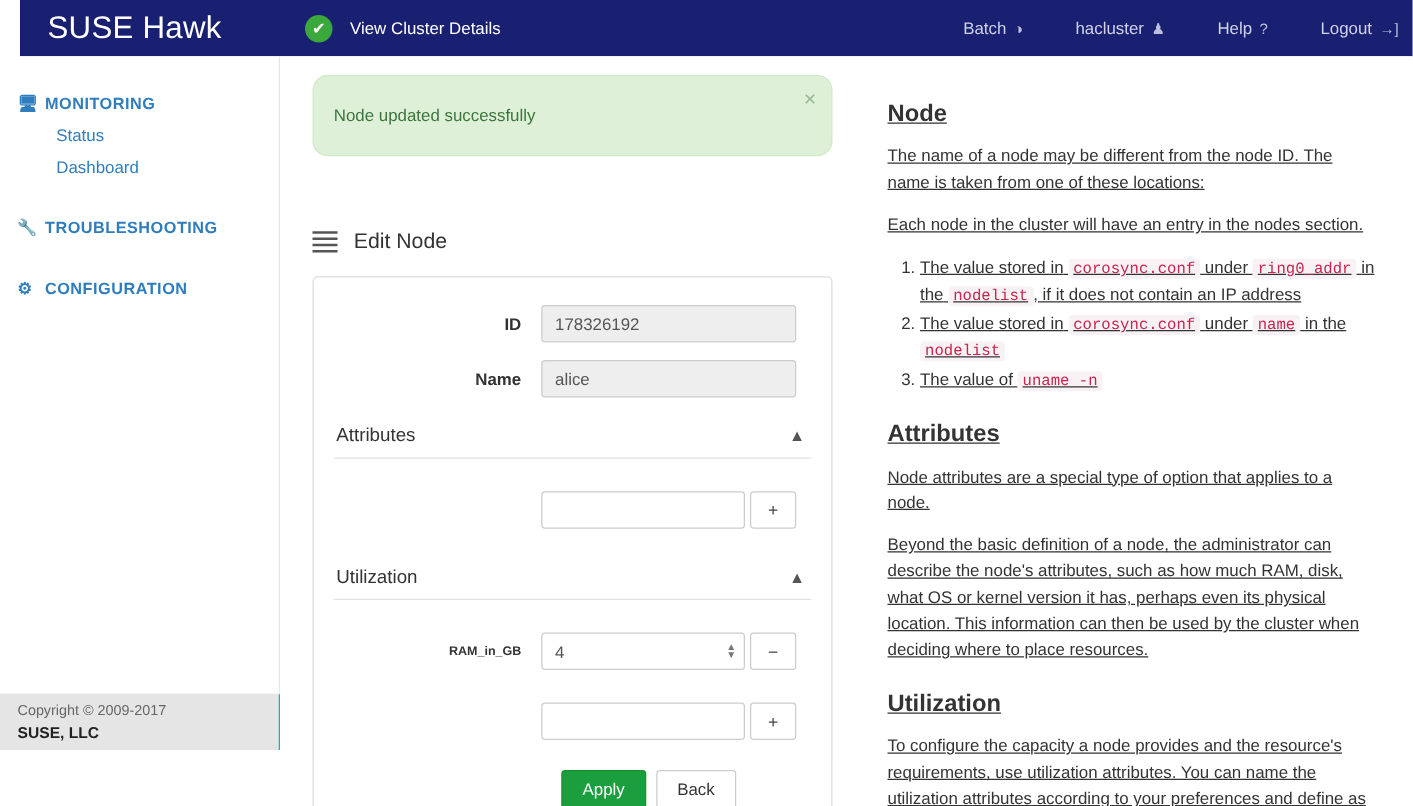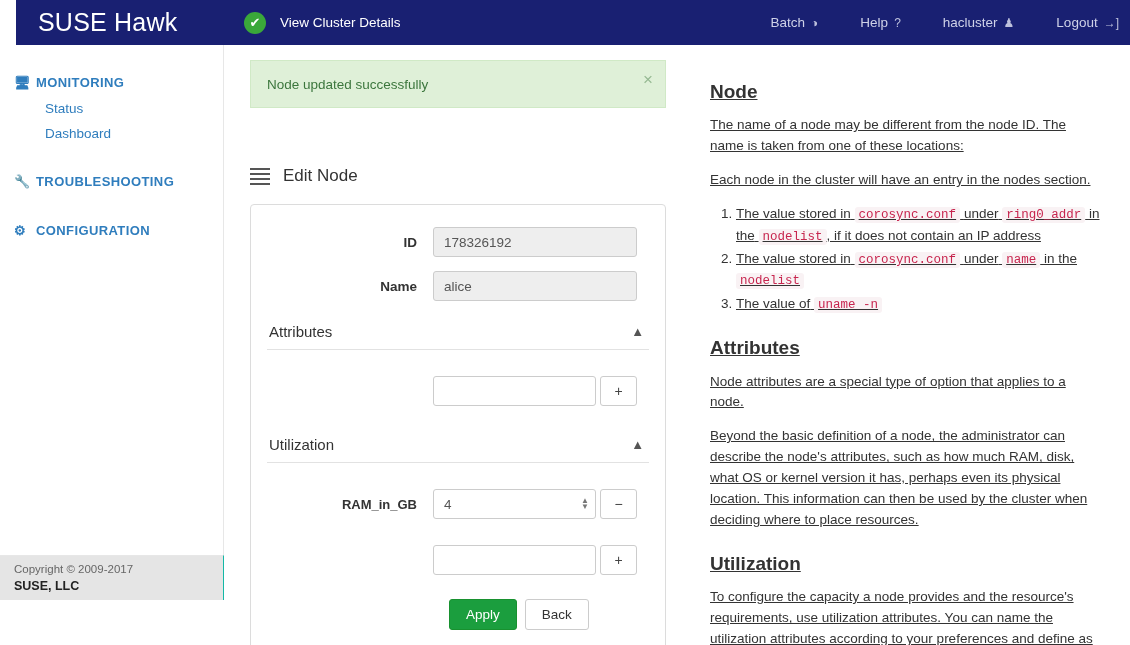--- a/index.html
+++ b/index.html
@@ -101,25 +101,25 @@
   .center {
     position: absolute; top: 45px; left: 224px; width: 456px; height: 600px;
     padding: 15px 14px 0 26px;
     background: #ffffff;
     overflow: hidden;
   }
   .alert {
     position: relative;
     background: #dff0d8;
     border: 1px solid #d0e9c6;
-    border-radius: 0;
+    border-radius: 12px;
     color: #3c763d;
     padding: 14px 32px 14px 16px;
     font-size: 13.5px;
-    height: 48px;
+    height: 65px;
     display: flex; align-items: center;
   }
   .alert .close {
     position: absolute; right: 12px; top: 10px;
     color: #3c763d; opacity: .45;
     font-size: 17px; line-height: 1;
     cursor: pointer; background: none; border: none; padding: 0;
   }
 
   .page-title {
@@ -184,21 +184,21 @@
     color: #555; font-size: 13px; padding: 0 3px;
     line-height: 1;
   }
 
   .field-row {
     display: flex; align-items: center;
     margin: 26px 0 0 0;
   }
   .field-row .lbl {
     width: 166px; text-align: right; padding-right: 16px;
-    font-size: 13px; color: #333; font-weight: bold;
+    font-size: 10px; color: #333; font-weight: bold;
   }
   .ctl-group { display: flex; align-items: stretch; }
   .spin-wrap { position: relative; display: inline-block; }
   .spin-arrows {
     position: absolute; right: 7px; top: 50%; transform: translateY(-50%);
     display: flex; flex-direction: column; line-height: 6px;
     color: #777; font-size: 8px; cursor: pointer;
   }
   .sq-btn {
     width: 37px; height: 30px; margin-left: 4px;
@@ -260,26 +260,26 @@
     <div class="cluster-status">
       <span class="check-badge">✔</span>
       <span>View Cluster Details</span>
     </div>
     <div class="topnav">
       <div class="item">
         <span>Batch</span>
         <span class="gl">◑</span>
       </div>
       <div class="item">
+        <span>hacluster</span>
+        <span class="gl">♟</span>
+      </div>
+      <div class="item">
         <span>Help</span>
         <span class="gl">?</span>
-      </div>
-      <div class="item">
-        <span>hacluster</span>
-        <span class="gl">♟</span>
       </div>
       <div class="item">
         <span>Logout</span>
         <span class="gl">→]</span>
       </div>
     </div>
   </div>
 
   <div class="sidebar">
     <div class="side-head">

